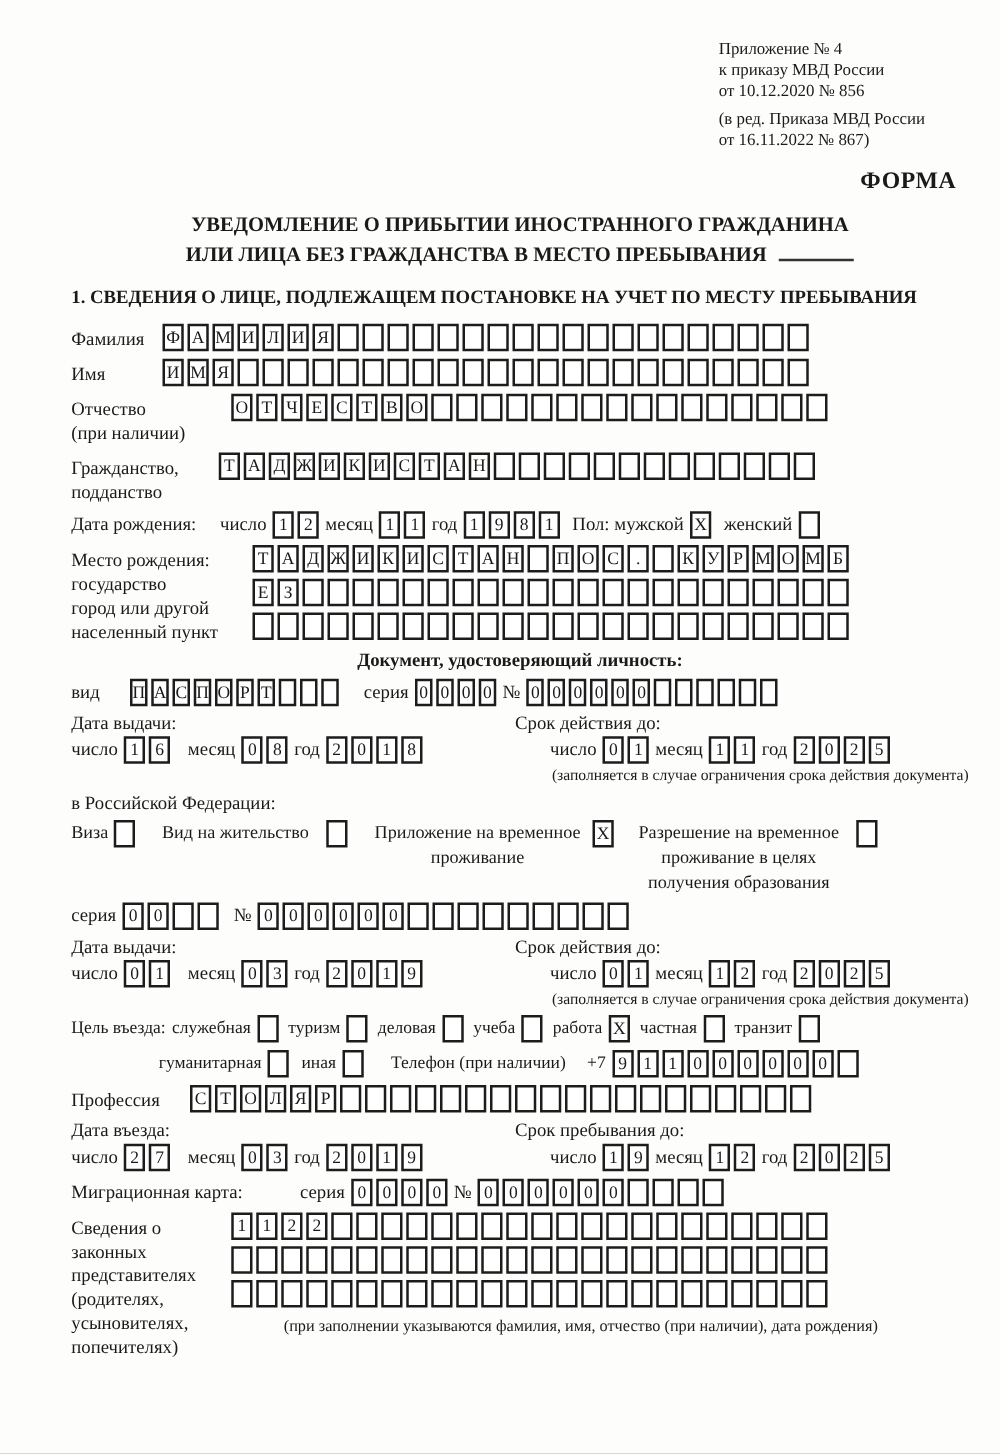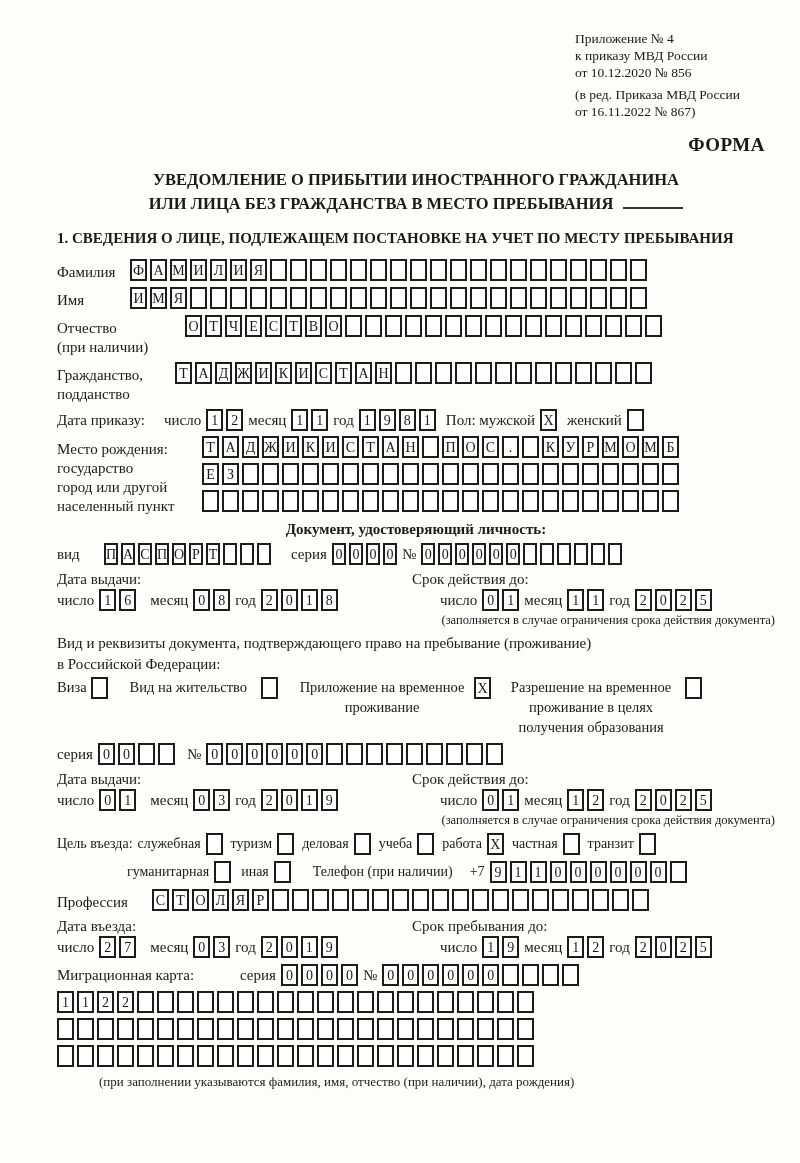--- a/index.html
+++ b/index.html
@@ -192,21 +192,21 @@
         <span class="cell"></span>
         <span class="cell"></span>
         <span class="cell"></span>
         <span class="cell"></span>
         <span class="cell"></span>
         <span class="cell"></span>
       </div>
   </div>
 
   <div class="frow inline" style="align-items:center">
-    <span class="dlbl" style="margin-left:0">Дата приказу:</span>
+    <span class="dlbl" style="margin-left:0">Дата рождения:</span>
     <span class="dlbl" style="margin-left:14px">число</span>
     <span class="cells">
         <span class="cell">1</span>
         <span class="cell">2</span>
       </span>
     <span class="dlbl">месяц</span>
     <span class="cells">
         <span class="cell">1</span>
         <span class="cell">1</span>
       </span>
@@ -397,21 +397,20 @@
             <span class="cell">2</span>
             <span class="cell">0</span>
             <span class="cell">2</span>
             <span class="cell">5</span>
           </span>
       </div>
     </div>
   </div>
   <div class="note-right">(заполняется в случае ограничения срока действия документа)</div>
 
-  <div class="plain">Вид и реквизиты документа, подтверждающего право на пребывание (проживание)</div>
   <div class="plain">в Российской Федерации:</div>
 
   <div class="opts-row">
     <div class="opt">
       <span class="opt-label">Виза</span>
       <span class="cells" style="margin-left:4px">
           <span class="cell"></span>
         </span>
     </div>
     <div class="opt" style="margin-left:22px">
@@ -663,20 +662,28 @@
         <span class="cell">0</span>
         <span class="cell">0</span>
         <span class="cell"></span>
         <span class="cell"></span>
         <span class="cell"></span>
         <span class="cell"></span>
       </span>
   </div>
 
   <div class="frow">
+    <div class="flabel" style="width:128px">
+      <div>Сведения о</div>
+      <div>законных</div>
+      <div>представителях</div>
+      <div>(родителях,</div>
+      <div>усыновителях,</div>
+      <div>попечителях)</div>
+    </div>
     <div class="stack">
       <div class="cells">
           <span class="cell">1</span>
           <span class="cell">1</span>
           <span class="cell">2</span>
           <span class="cell">2</span>
           <span class="cell"></span>
           <span class="cell"></span>
           <span class="cell"></span>
           <span class="cell"></span>

